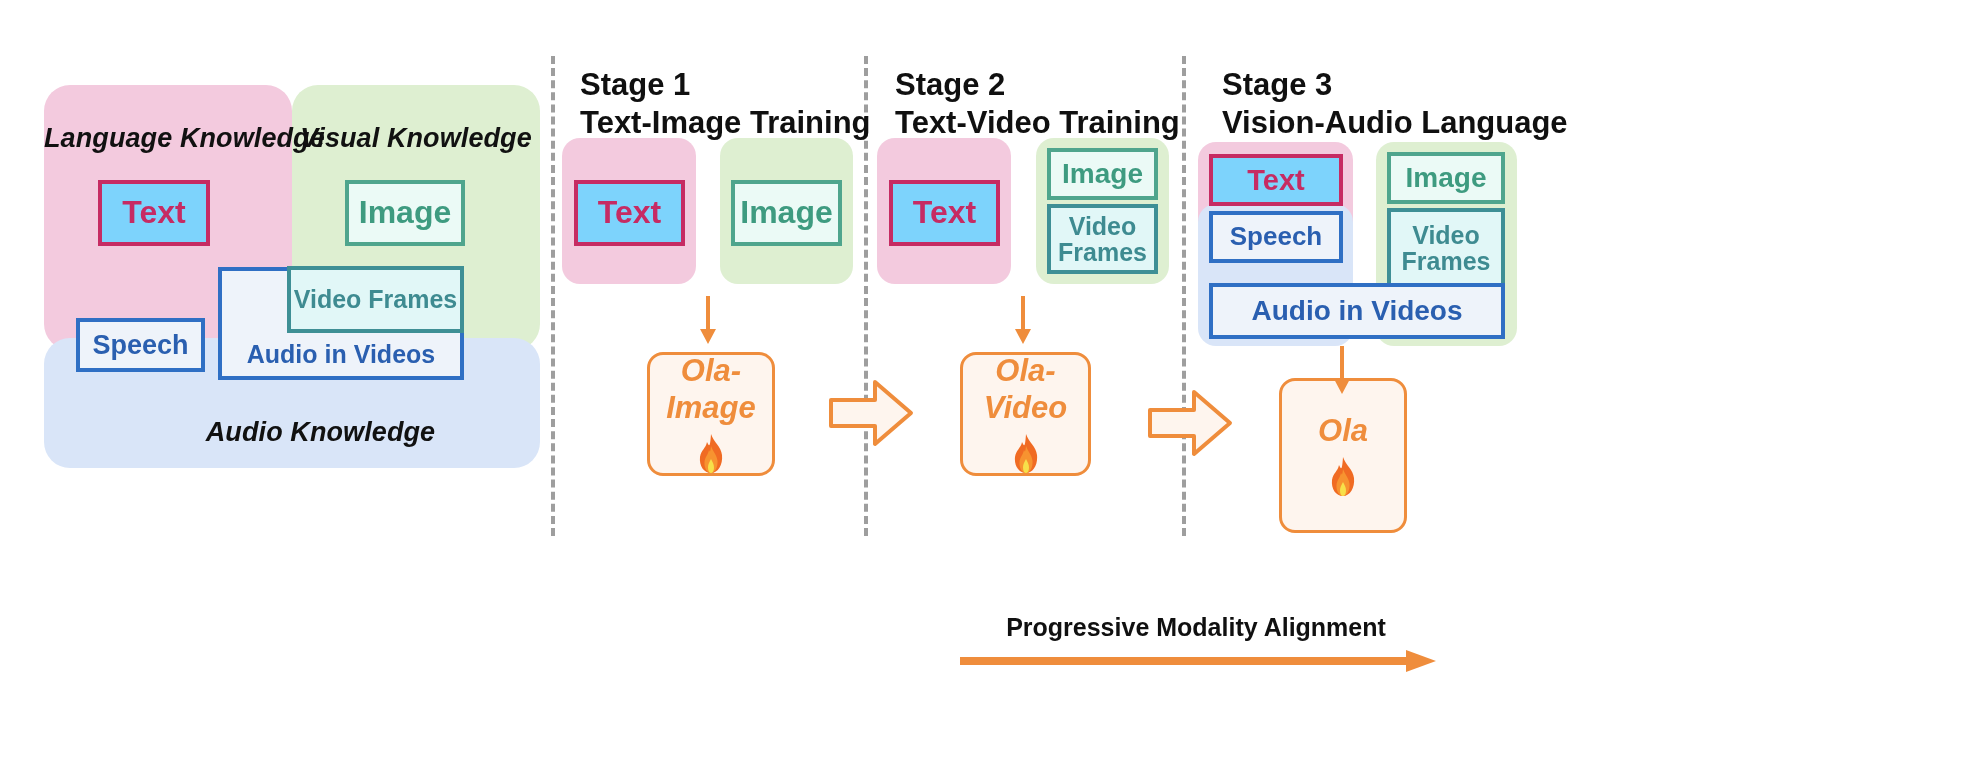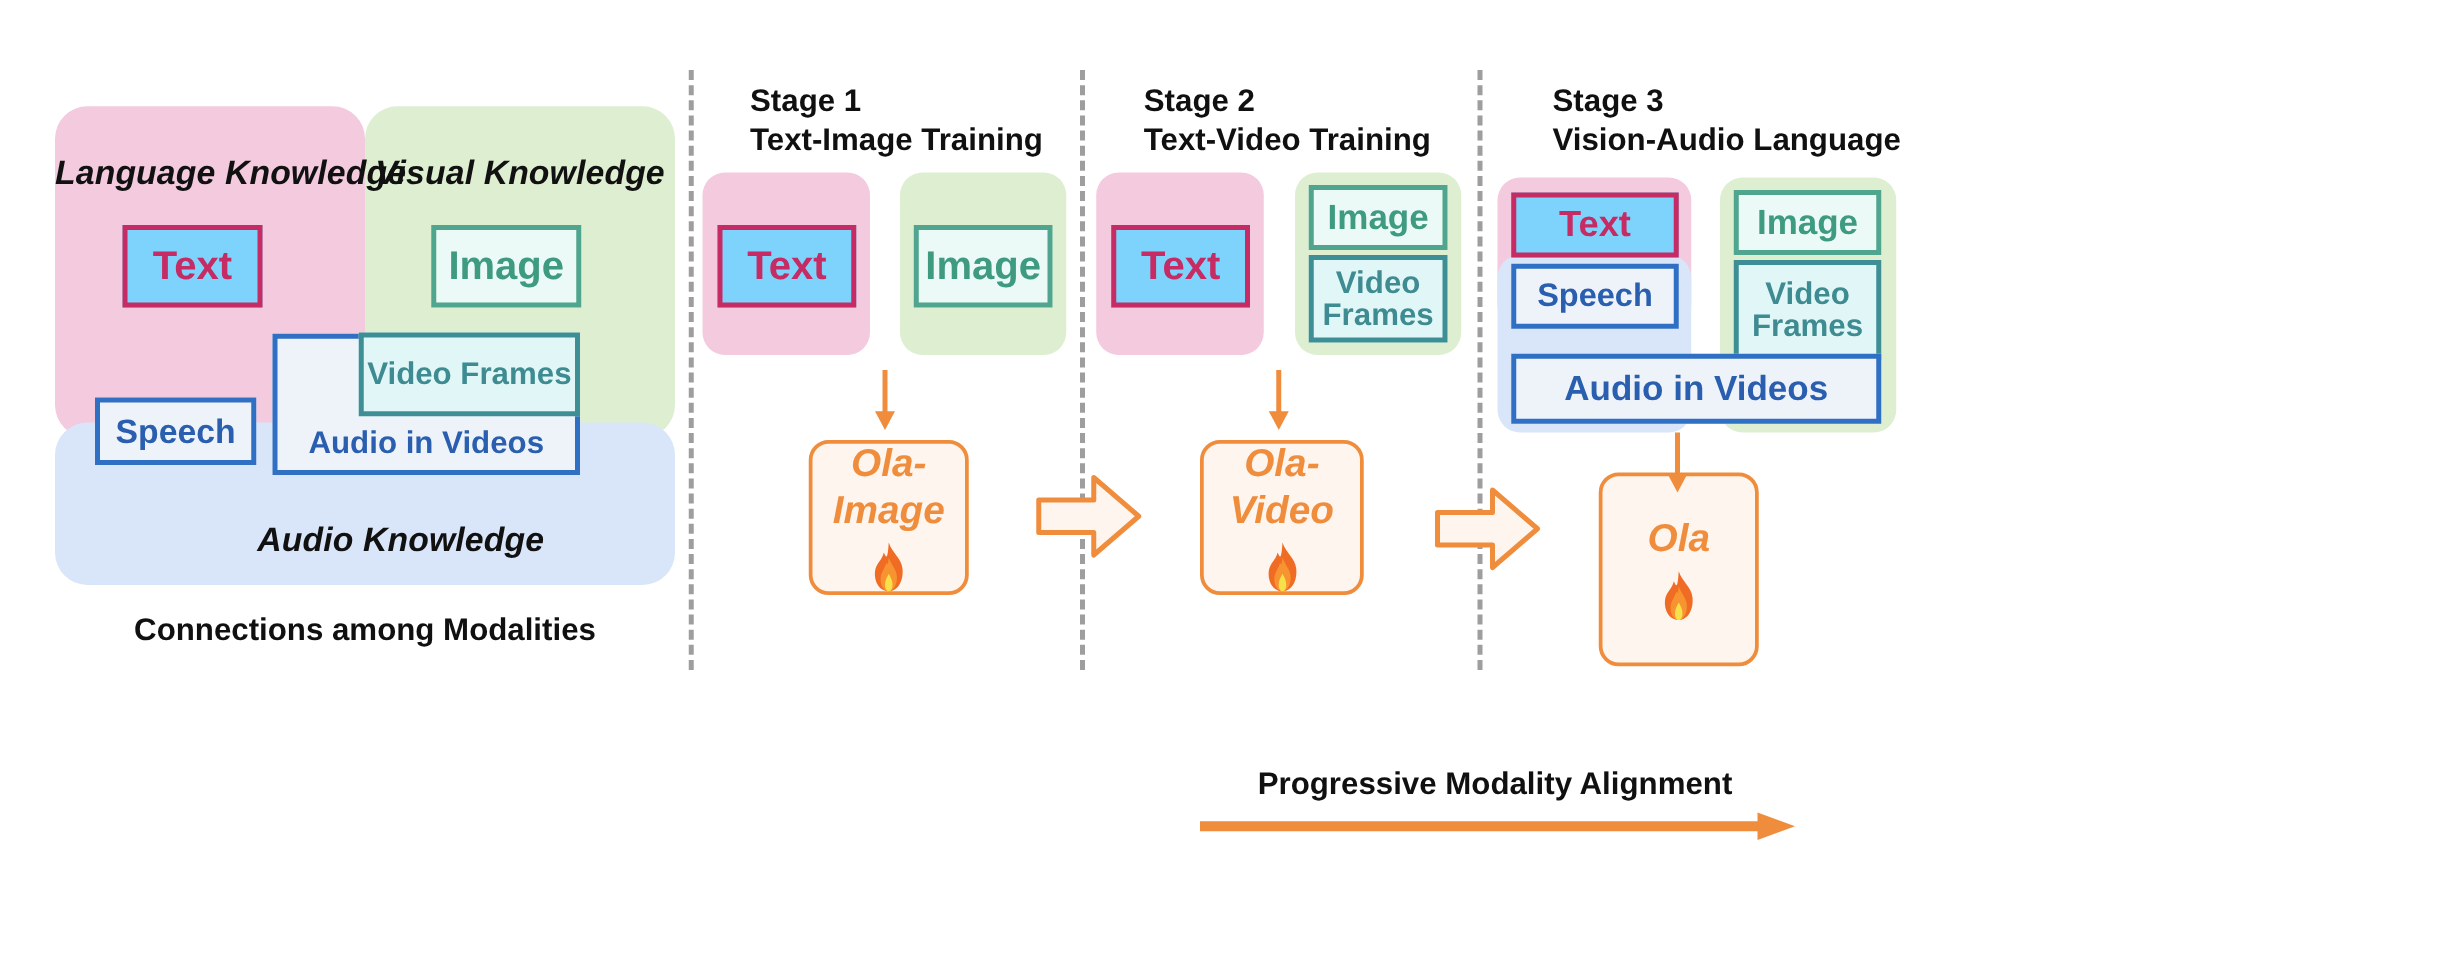--- a/index.html
+++ b/index.html
@@ -55,25 +55,24 @@
 
   
   .divider {
     width: 0;
     border-left: 4px dashed #9E9E9E;
   }
 
   
   .stage-head {
     font-weight: bold;
-    font-size: 25px;
+    font-size: 31px;
     color: #101010;
     line-height: 1.22;
     white-space: nowrap;
-    margin-left: 20px;
   }
 
   
   .model-box {
     border: 3px solid #EF8D3C;
     background: #FEF5EE;
     border-radius: 16px;
     display: flex;
     flex-direction: column;
     align-items: center;
@@ -123,21 +122,20 @@
 
     <div class="abs chip chip-image" style="left:345px;top:180px;width:120px;height:66px;border-width:4px;font-size:32px;">Image</div>
 
     <div class="abs chip chip-audio" style="left:218px;top:267px;width:246px;height:113px;border-width:4px;font-size:25px;
                 align-items:flex-end;justify-content:center;padding-bottom:9px;z-index:3;">Audio in Videos</div>
 
     <div class="abs chip chip-video" style="left:287px;top:266px;width:177px;height:67px;border-width:4px;font-size:25px;z-index:4;">Video Frames</div>
 
     <div class="abs chip chip-audio" style="left:76px;top:318px;width:129px;height:54px;border-width:4px;font-size:27px;z-index:5;">Speech</div>
 
-    <div class="abs caption" style="left:14px;top:490px;width:556px;">Connections among Modalities</div>
   </div>
 
   <div class="abs divider" style="left:551px;top:56px;height:480px;"></div>
   <div class="abs divider" style="left:864px;top:56px;height:480px;"></div>
   <div class="abs divider" style="left:1182px;top:56px;height:480px;"></div>
 
   <div class="abs" style="left:551px;top:0;width:313px;height:680px;">
 
     <div class="abs stage-head" style="left:29px;top:66px;">
       <div>Stage 1</div>

